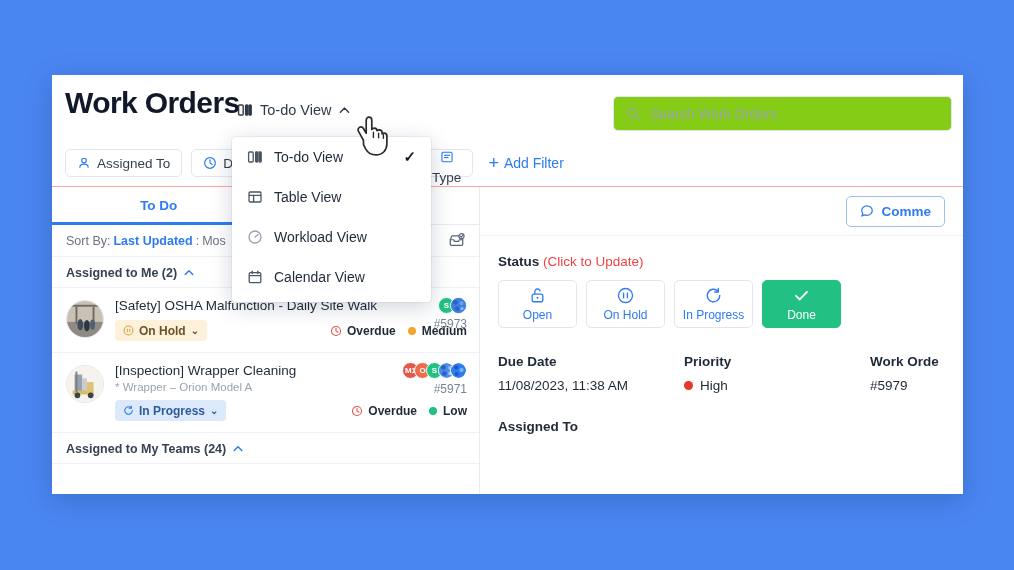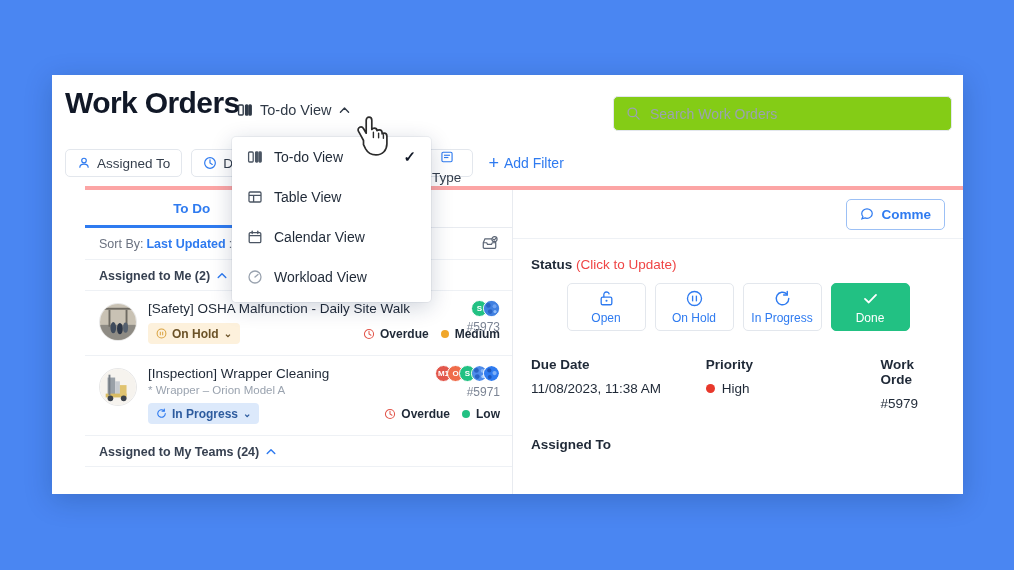--- a/index.html
+++ b/index.html
@@ -63,21 +63,21 @@
     white-space: nowrap; cursor: pointer;
   }
   #add-filter {
     display: flex; align-items: center; gap: 5px;
     font-size: 14px; color: #2f7bf0; cursor: pointer;
     margin-left: 6px; white-space: nowrap;
   }
   #add-filter .plus { font-size: 18px; line-height: 1; font-weight: 400; }
 
   
-  #body-split { display: flex; height: 308px; border-top: 4px solid #fca5a5; margin-left: 33px; }
+  #body-split { display: flex; height: 308px; border-top: 1px solid #fca5a5; }
   #list-pane {
     width: 428px; border-right: 1px solid #e8ebf0;
     display: flex; flex-direction: column; background: #fff;
   }
   #detail-pane { flex: 1; background: #fff; position: relative; }
 
   
   #list-tabs { height: 38px; display: flex; border-bottom: 1px solid #e8ebf0; }
   .list-tab {
     flex: 1; display: flex; align-items: center; justify-content: center;
@@ -173,21 +173,21 @@
     margin-left: auto; flex-shrink: 0;
     display: flex; align-items: center; gap: 7px;
     height: 31px; padding: 0 13px;
     border: 1px solid #9cc0f5; border-radius: 5px;
     color: #2f7bf0; font-size: 13.5px; font-weight: bold;
     background: #fff; white-space: nowrap; cursor: pointer;
   }
   #detail-body { padding: 18px 18px 0 18px; }
   .field-label { font-size: 13.5px; font-weight: bold; color: #1f2937; }
   .field-label .hint { font-weight: normal; color: #ef4444; }
-  #status-btns { display: flex; gap: 9px; margin-top: 11px; justify-content: center; }
+  #status-btns { display: flex; gap: 9px; margin-top: 11px; }
   .status-btn {
     width: 79px; height: 48px;
     border: 1px solid #e3e7ed; border-radius: 5px;
     background: #fff; display: flex; flex-direction: column;
     align-items: center; justify-content: center; gap: 3px;
     font-size: 12px; color: #2f7bf0; cursor: pointer;
   }
   .status-btn.active {
     background: #22c183; border-color: #22c183; color: #fff;
   }
@@ -578,38 +578,38 @@
         <svg width="16" height="16" viewBox="0 0 16 16" fill="none" stroke="#4b5563" stroke-width="1.3">
           <rect x="2" y="3" width="12" height="10" rx="1.2"></rect>
           <line x1="2" y1="6.4" x2="14" y2="6.4"></line>
             <line x1="6.6" y1="6.4" x2="6.6" y2="13"></line>
         </svg>
       </span>
       <span class="mi-label">Table View</span>
     </div>
     <div class="menu-item">
       <span class="ic">
+        <svg width="16" height="16" viewBox="0 0 16 16" fill="none" stroke="#9aa3af" stroke-width="1.3">
+          <circle cx="8" cy="8" r="6"></circle>
+            <line x1="8" y1="8" x2="11" y2="5.4" stroke-linecap="round"></line>
+        </svg>
+      </span>
+      <span class="mi-label">Workload View</span>
+    </div>
+    <div class="menu-item">
+      <span class="ic">
         <svg width="16" height="16" viewBox="0 0 16 16" fill="none" stroke="#4b5563" stroke-width="1.3">
           <rect x="2.2" y="3.6" width="11.6" height="10" rx="1.2"></rect>
           <line x1="2.2" y1="6.6" x2="13.8" y2="6.6"></line>
           <line x1="5.2" y1="2.2" x2="5.2" y2="4.6" stroke-linecap="round"></line>
           <line x1="10.8" y1="2.2" x2="10.8" y2="4.6" stroke-linecap="round"></line>
         </svg>
       </span>
       <span class="mi-label">Calendar View</span>
     </div>
-    <div class="menu-item">
-      <span class="ic">
-        <svg width="16" height="16" viewBox="0 0 16 16" fill="none" stroke="#9aa3af" stroke-width="1.3">
-          <circle cx="8" cy="8" r="6"></circle>
-            <line x1="8" y1="8" x2="11" y2="5.4" stroke-linecap="round"></line>
-        </svg>
-      </span>
-      <span class="mi-label">Workload View</span>
-    </div>
   </div>
 
   <div id="cursor">
     <svg width="42" height="48" viewBox="0 0 42 48">
       <path d="M14.5 27.5c-1.8-3.6-4-7.4-5-9.2-.9-1.7-.3-3.3 1.2-4 1.5-.7 3 0 3.9 1.5l2.6 4.4V7.2c0-1.8 1.2-3 2.8-3s2.8 1.2 2.8 3v9.3c.5-.8 1.4-1.3 2.5-1.3 1.5 0 2.6 1 2.7 2.5.6-.6 1.4-.9 2.3-.9 1.6 0 2.8 1.2 2.8 3v1c.6-.5 1.3-.7 2-.7 1.6 0 2.8 1.2 2.8 3.1v7.6c0 6.4-4.3 11.1-10.9 11.1-5.4 0-8.3-2.1-10.4-6-.6-1.2-1.3-2.6-2.1-4.2z" fill="#ffffff" stroke="#2b2b2b" stroke-width="1.7" stroke-linejoin="round"></path>
       <path d="M24.4 24.5v-5.2M29.6 24.7v-4.6M34.4 25.2v-3.4" stroke="#2b2b2b" stroke-width="1.4" stroke-linecap="round" fill="none"></path>
     </svg>
   </div>
 
 </div>

